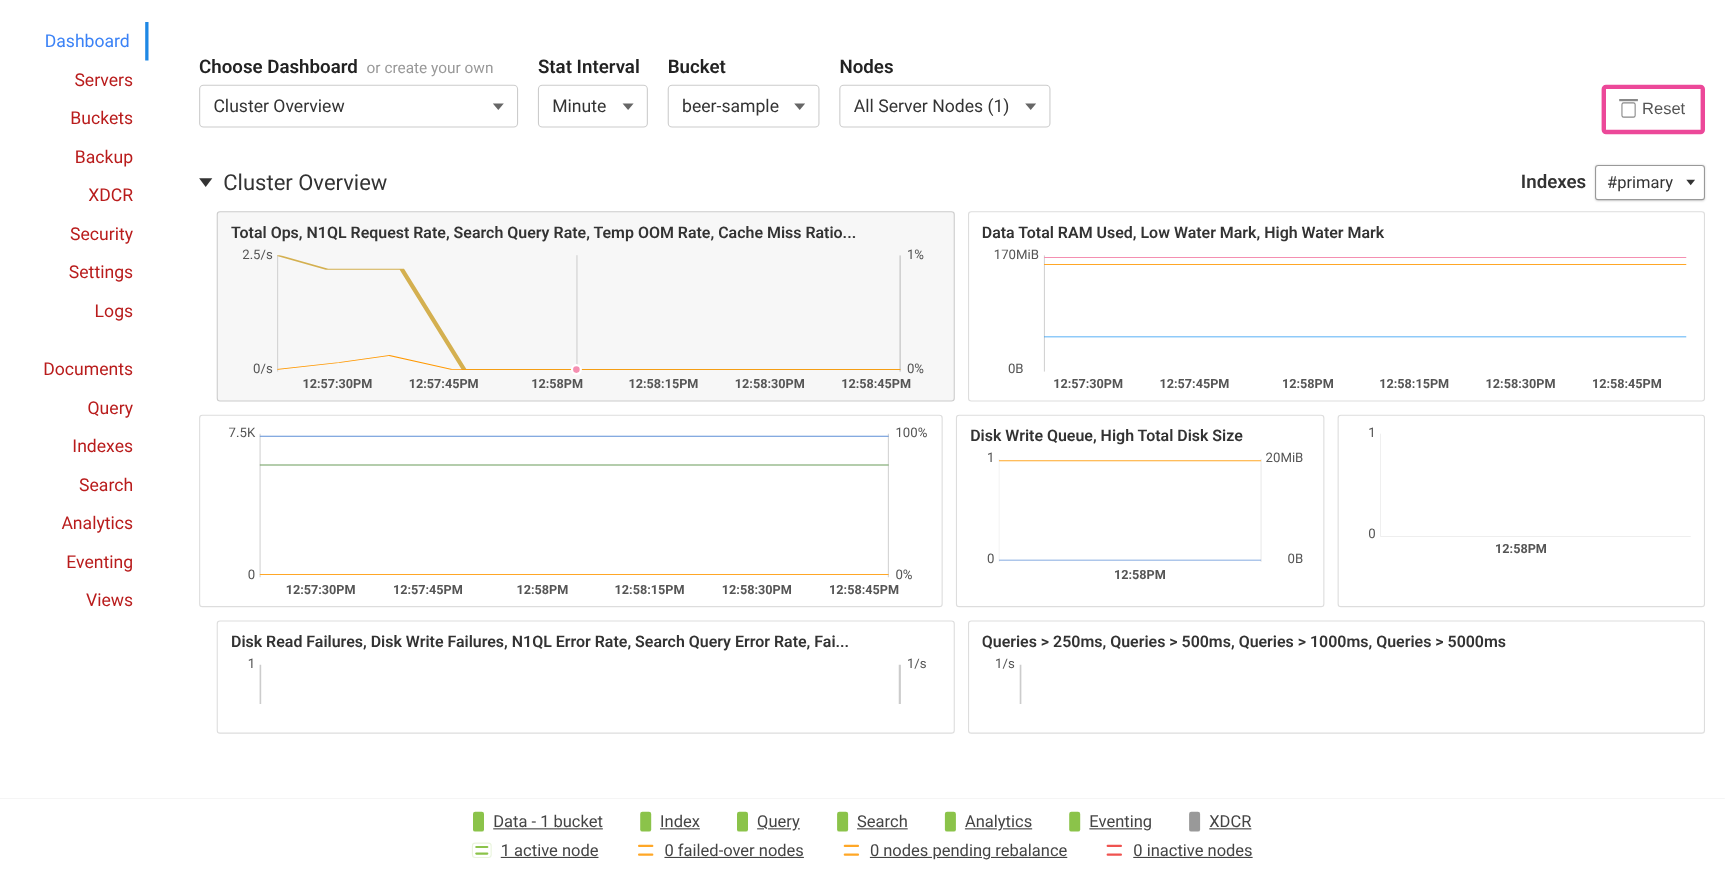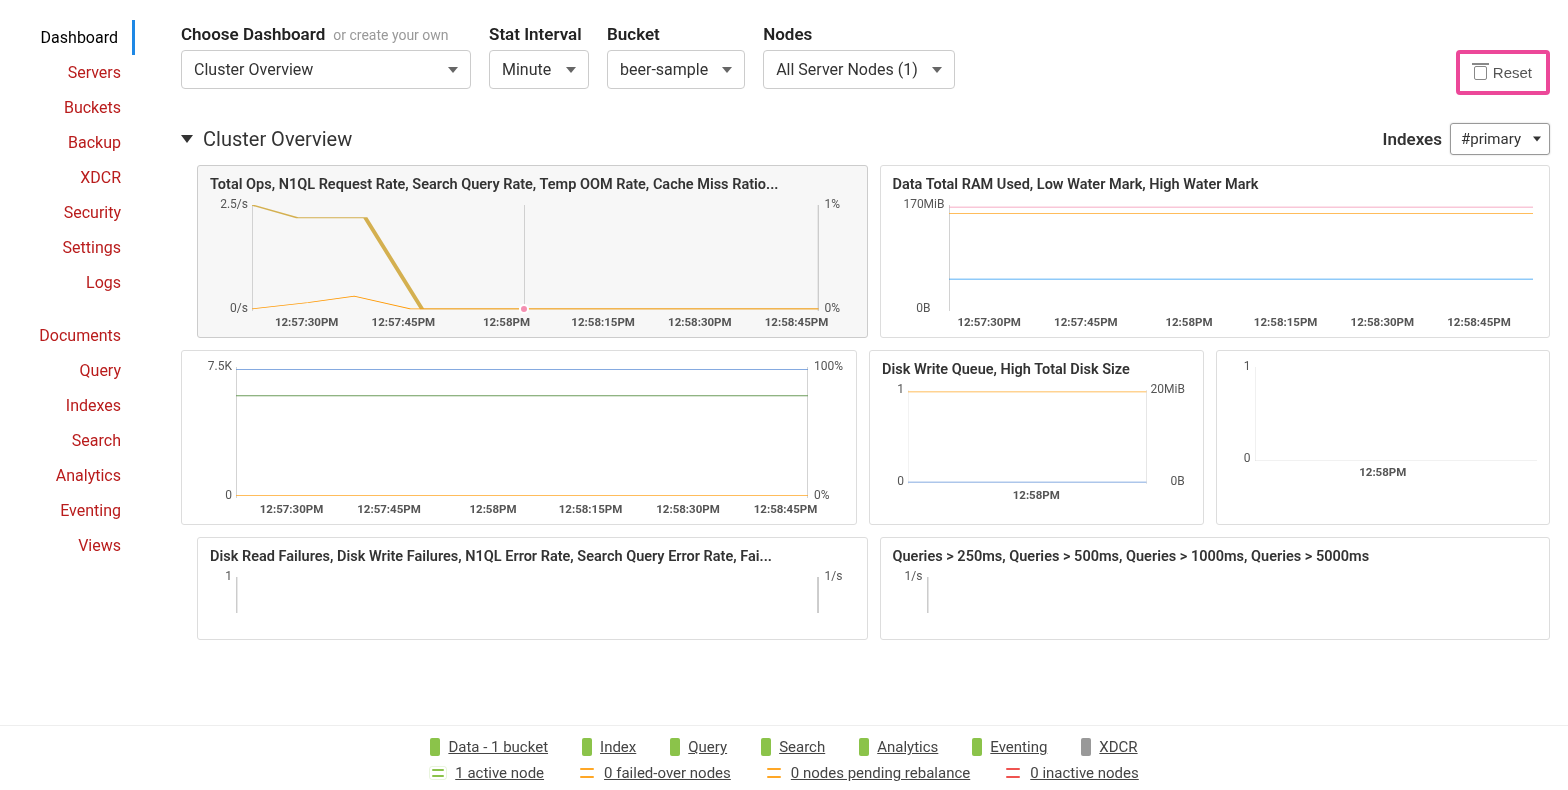--- a/index.html
+++ b/index.html
@@ -1,22 +1,22 @@
 <!DOCTYPE html>
 <html><head>
 <meta charset="utf-8">
 <style>
 * { box-sizing: border-box; margin: 0; padding: 0; }
 body { font-family: -apple-system, BlinkMacSystemFont, "Segoe UI", Roboto, sans-serif; font-size: 14px; color: #333; background: #fff; }
 .layout { display: flex; height: 100vh; }
 .sidebar { width: 135px; padding-top: 20px; border-right: none; }
 .sidebar-item { text-align: right; padding: 8px 14px 8px 0; cursor: pointer; font-size: 16px; color: #b91c1c; }
-.sidebar-item.active { color: #000000; font-weight: 400; border-right: 3px solid #1e88e5; background: #fff; padding-left: 12px; }
+.sidebar-item.active { color: #3b82f6; font-weight: 400; border-right: 3px solid #1e88e5; background: #fff; padding-left: 12px; }
 .sidebar-gap { height: 18px; }
-.main { flex: 1; padding: 24px 18px 0 46px; overflow: hidden; position: relative; }
+.main { flex: 1; padding: 24px 18px 0 46px; overflow: hidden; position: relative; margin-top: 27px; }
 .controls-row { display: flex; gap: 18px; align-items: flex-start; margin-bottom: 28px; }
 .control-group { display: flex; flex-direction: column; gap: 6px; }
 .control-label { font-size: 17px; font-weight: 600; color: #222; }
 .control-sublabel { font-size: 14px; color: #999; font-weight: 400; margin-left: 8px; }
 .dropdown { border: 1px solid #ccc; border-radius: 4px; background: #fff; padding: 9px 36px 9px 12px; font-size: 16px; color: #333; position: relative; cursor: pointer; min-width: 100px; display: inline-block; }
 .dropdown::after { content: ""; position: absolute; right: 12px; top: 50%; transform: translateY(-50%); border-left: 5px solid transparent; border-right: 5px solid transparent; border-top: 6px solid #666; }
 .dropdown.wide { min-width: 290px; }
 .reset-btn { margin-left: auto; border: 4px solid #ec4899; border-radius: 4px; background: #fff; padding: 10px 14px; font-size: 15px; cursor: pointer; display: flex; align-items: center; gap: 6px; color: #555; align-self: flex-start; margin-top: 26px; }
 .section-header { display: flex; align-items: center; gap: 10px; margin-bottom: 10px; }
 .section-header .caret { border-left: 6px solid transparent; border-right: 6px solid transparent; border-top: 8px solid #333; }

